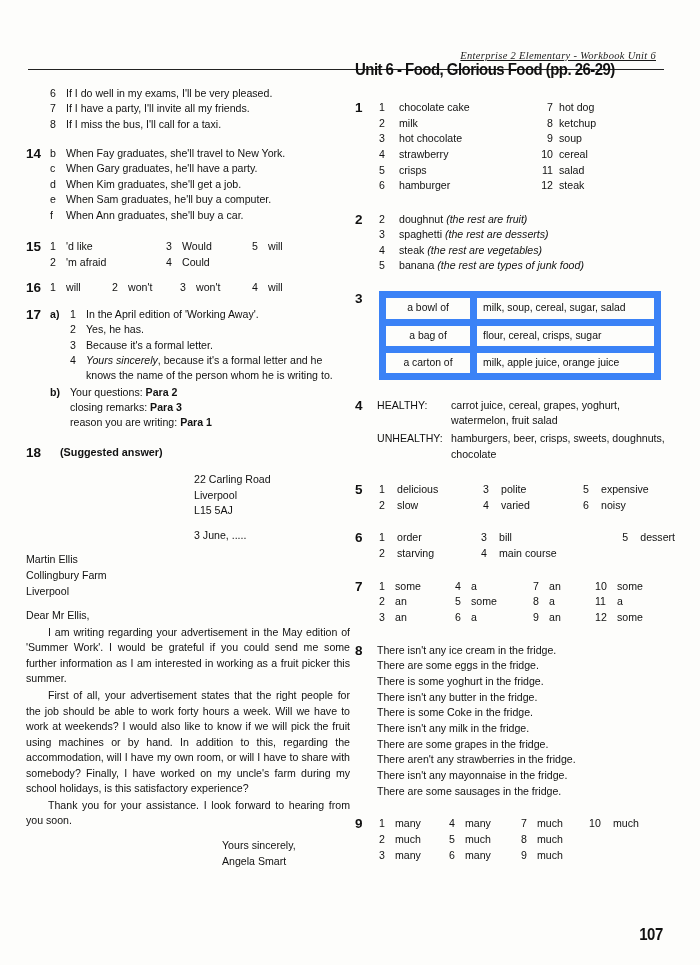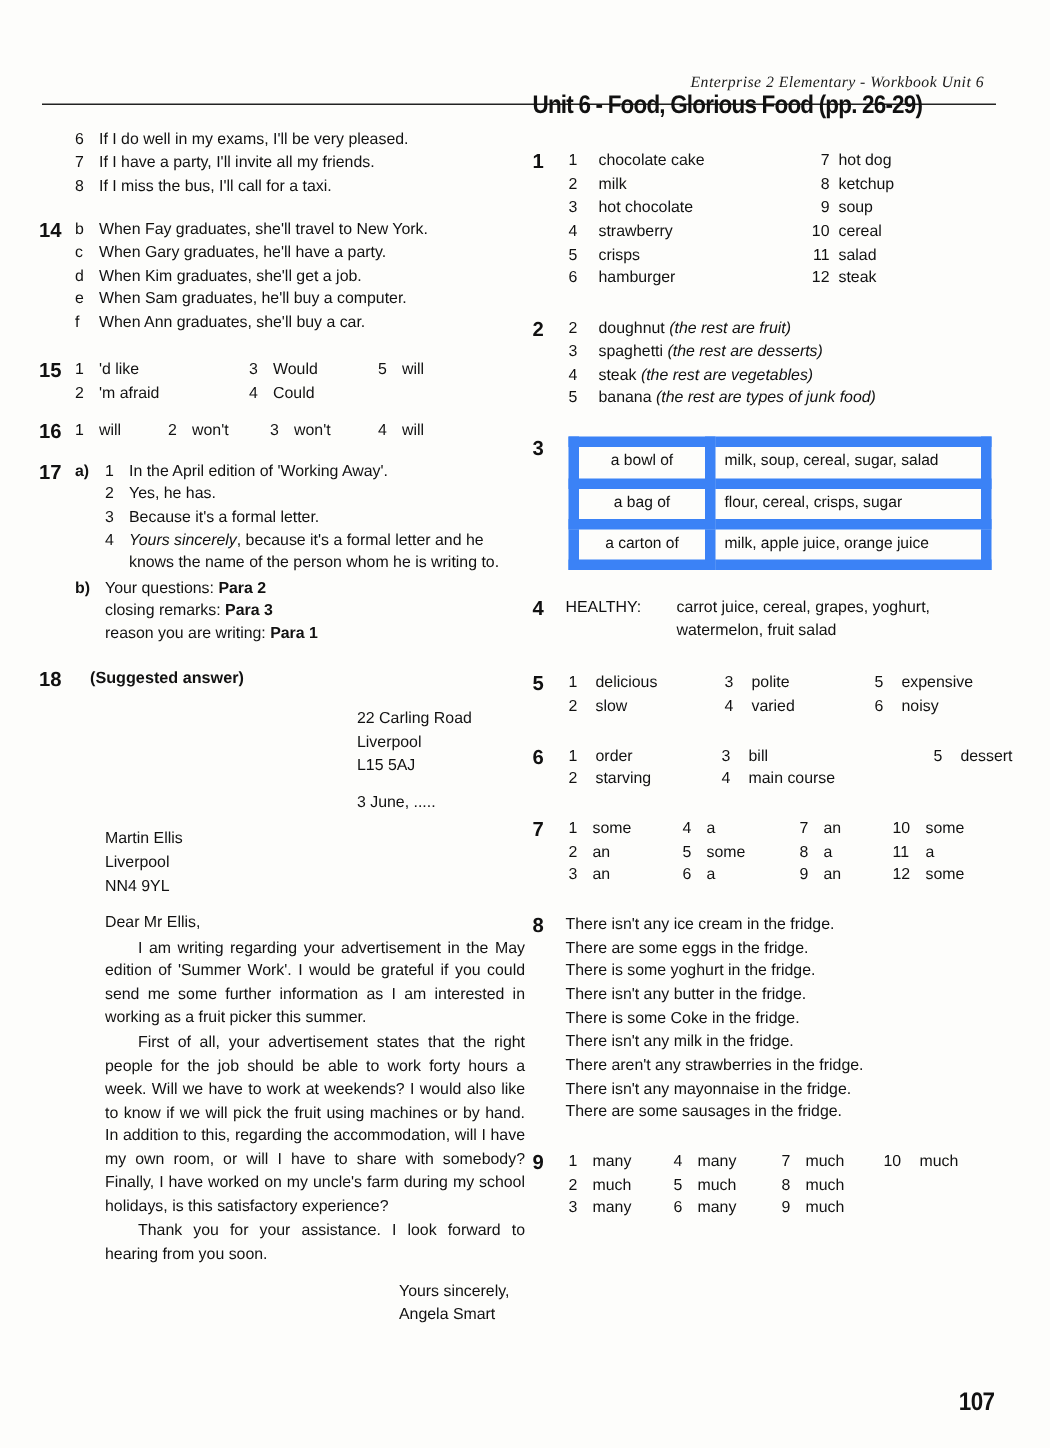--- a/index.html
+++ b/index.html
@@ -18,20 +18,21 @@
     position:absolute;top:50px;left:0;right:0;
   }
   .hdr-text{
     position:absolute;right:44px;top:0;
     font-family:"Liberation Serif", serif;
     font-style:italic;
     font-size:10.5px;
     letter-spacing:.3px;
     color:#1a1a1a;
     white-space:nowrap;
+    text-decoration:underline;
   }
   .hdr-rule{
     position:absolute;top:19px;left:28px;right:36px;
     border-top:1.6px solid #222;
   }
 
   
   .col-left{
     position:absolute;left:26px;top:86px;width:324px;
   }
@@ -282,33 +283,33 @@
       </div>
     </div>
 
     <div class="ex" style="margin-top:14px;">
       <div class="ex-num big">18</div>
       <div class="ex-body" style="margin-left:34px;">
         <div class="bd" style="font-size:10.8px;">(Suggested answer)</div>
       </div>
     </div>
 
-    <div class="letter" style="margin-top:12px;margin-left:44px;">
+    <div class="letter" style="margin-top:12px;">
       <div class="addr-right">
         <div>22 Carling Road</div>
         <div>Liverpool</div>
         <div>L15 5AJ</div>
       </div>
       <div class="blank"></div>
       <div class="addr-right">3 June, .....</div>
       <div class="blank"></div>
       <div>
         <div>Martin Ellis</div>
+        <div>Collingbury Farm</div>
         <div>Liverpool</div>
-        <div>NN4 9YL</div>
       </div>
       <div class="blank"></div>
       <div>Dear Mr Ellis,</div>
       <div class="para">I am writing regarding your advertisement in the May edition of 'Summer Work'. I would be grateful if you could send me some further information as I am interested in working as a fruit picker this summer.</div>
       <div class="para">First of all, your advertisement states that the right people for the job should be able to work forty hours a week. Will we have to work at weekends? I would also like to know if we will pick the fruit using machines or by hand. In addition  to this, regarding the accommodation, will I have my own room, or will I have to share with somebody? Finally, I have worked on my uncle's farm during my school holidays, is this satisfactory experience?</div>
       <div class="para">Thank you for your assistance. I look forward to hearing from you soon.</div>
       <div class="blank"></div>
       <div class="sig">Yours sincerely,</div>
       <div class="sig">Angela Smart</div>
     </div>
@@ -425,20 +426,24 @@
       </div>
     </div>
 
     <div class="ex" style="margin-bottom:20px;">
       <div class="ex-num big">4</div>
       <div class="ex-body" style="margin-left:22px;">
         <div class="hu">
           <span class="lbl">HEALTHY:</span>
           <span class="val">carrot juice, cereal, grapes, yoghurt, watermelon, fruit salad</span>
         </div>
+        <div class="hu">
+          <span class="lbl">UNHEALTHY:</span>
+          <span class="val">hamburgers, beer, crisps, sweets, doughnuts, chocolate</span>
+        </div>
       </div>
     </div>
 
     <div class="ex" style="margin-bottom:17px;">
       <div class="ex-num big">5</div>
       <div class="ex-body">
         <div class="grid">
           <div class="gcol" style="width:104px;">
             <div class="gitem">
                 <span class="k" style="width:18px;">1</span>
@@ -574,20 +579,21 @@
     <div class="ex" style="margin-bottom:17px;">
       <div class="ex-num big">8</div>
       <div class="ex-body" style="margin-left:22px;">
         <div class="sent">
           <div>There isn't any ice cream in the fridge.</div>
           <div>There are some eggs in the fridge.</div>
           <div>There is some yoghurt in the fridge.</div>
           <div>There isn't any butter in the fridge.</div>
           <div>There is some Coke in the fridge.</div>
           <div>There isn't any milk in the fridge.</div>
+          <div>There are some grapes in the fridge.</div>
           <div>There aren't any strawberries in the fridge.</div>
           <div>There isn't any mayonnaise in the fridge.</div>
           <div>There are some sausages in the fridge.</div>
         </div>
       </div>
     </div>
 
     <div class="ex">
       <div class="ex-num big">9</div>
       <div class="ex-body">

